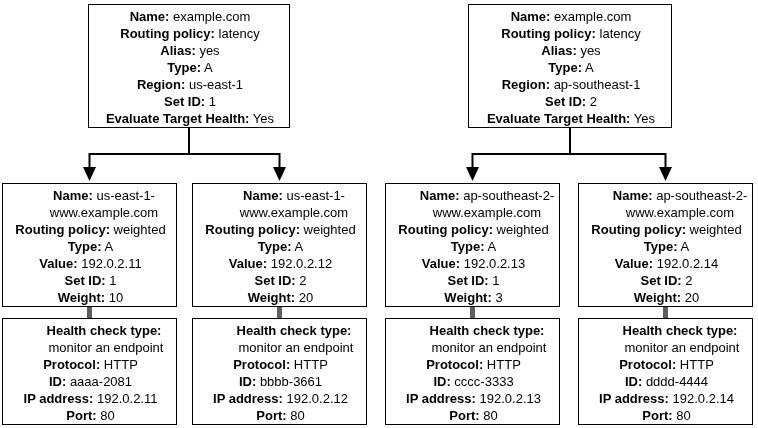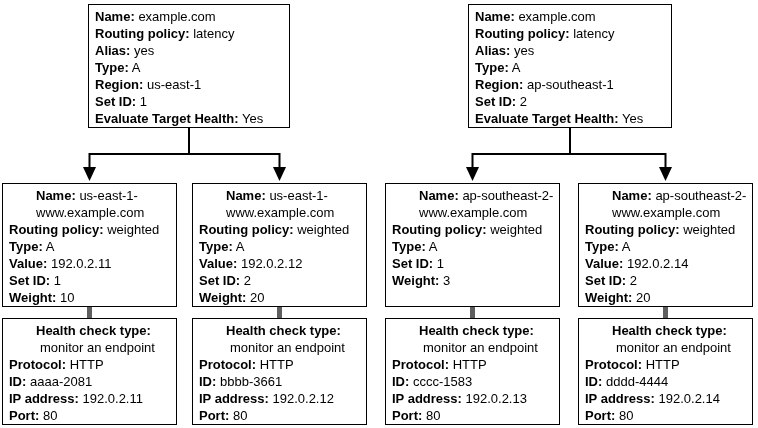--- a/index.html
+++ b/index.html
@@ -6,20 +6,21 @@
   .canvas {
     position: relative;
     width: 758px;
     height: 428px;
     background: #ffffff;
     font-family: "Liberation Sans", sans-serif;
     font-size: 13px;
     line-height: 17px;
     color: #000000;
     overflow: hidden;
+    text-align: center;
   }
   .connectors { position: absolute; left: 0; top: 0; }
   .node {
     position: absolute;
     box-sizing: border-box;
     background: #ffffff;
     border: 1px solid #000000;
     padding: 3px 4px 0 6px;
   }
   .fline { white-space: nowrap; }
@@ -98,20 +99,21 @@
     <div class="fline"><span class="lbl">Type:</span> <span class="val">A</span></div>
     <div class="fline"><span class="lbl">Value:</span> <span class="val">192.0.2.12</span></div>
     <div class="fline"><span class="lbl">Set ID:</span> <span class="val">2</span></div>
     <div class="fline"><span class="lbl">Weight:</span> <span class="val">20</span></div>
   </div>
 
   <div class="node w2">
     <div class="fline wrap"><span class="lbl">Name:</span> <span class="val">ap-southeast-2-www.example.com</span></div>
     <div class="fline"><span class="lbl">Routing policy:</span> <span class="val">weighted</span></div>
     <div class="fline"><span class="lbl">Type:</span> <span class="val">A</span></div>
+    <div class="fline"><span class="lbl">Value:</span> <span class="val">192.0.2.13</span></div>
     <div class="fline"><span class="lbl">Set ID:</span> <span class="val">1</span></div>
     <div class="fline"><span class="lbl">Weight:</span> <span class="val">3</span></div>
   </div>
 
   <div class="node w3">
     <div class="fline wrap"><span class="lbl">Name:</span> <span class="val">ap-southeast-2-www.example.com</span></div>
     <div class="fline"><span class="lbl">Routing policy:</span> <span class="val">weighted</span></div>
     <div class="fline"><span class="lbl">Type:</span> <span class="val">A</span></div>
     <div class="fline"><span class="lbl">Value:</span> <span class="val">192.0.2.14</span></div>
     <div class="fline"><span class="lbl">Set ID:</span> <span class="val">2</span></div>
@@ -130,21 +132,21 @@
     <div class="fline wrap"><span class="lbl">Health check type:</span><div class="hc-indent">monitor an endpoint</div></div>
     <div class="fline"><span class="lbl">Protocol:</span> <span class="val">HTTP</span></div>
     <div class="fline"><span class="lbl">ID:</span> <span class="val">bbbb-3661</span></div>
     <div class="fline"><span class="lbl">IP address:</span> <span class="val">192.0.2.12</span></div>
     <div class="fline"><span class="lbl">Port:</span> <span class="val">80</span></div>
   </div>
 
   <div class="node h2">
     <div class="fline wrap"><span class="lbl">Health check type:</span><div class="hc-indent">monitor an endpoint</div></div>
     <div class="fline"><span class="lbl">Protocol:</span> <span class="val">HTTP</span></div>
-    <div class="fline"><span class="lbl">ID:</span> <span class="val">cccc-1583</span></div>
+    <div class="fline"><span class="lbl">ID:</span> <span class="val">cccc-3333</span></div>
     <div class="fline"><span class="lbl">IP address:</span> <span class="val">192.0.2.13</span></div>
     <div class="fline"><span class="lbl">Port:</span> <span class="val">80</span></div>
   </div>
 
   <div class="node h3">
     <div class="fline wrap"><span class="lbl">Health check type:</span><div class="hc-indent">monitor an endpoint</div></div>
     <div class="fline"><span class="lbl">Protocol:</span> <span class="val">HTTP</span></div>
     <div class="fline"><span class="lbl">ID:</span> <span class="val">dddd-4444</span></div>
     <div class="fline"><span class="lbl">IP address:</span> <span class="val">192.0.2.14</span></div>
     <div class="fline"><span class="lbl">Port:</span> <span class="val">80</span></div>

